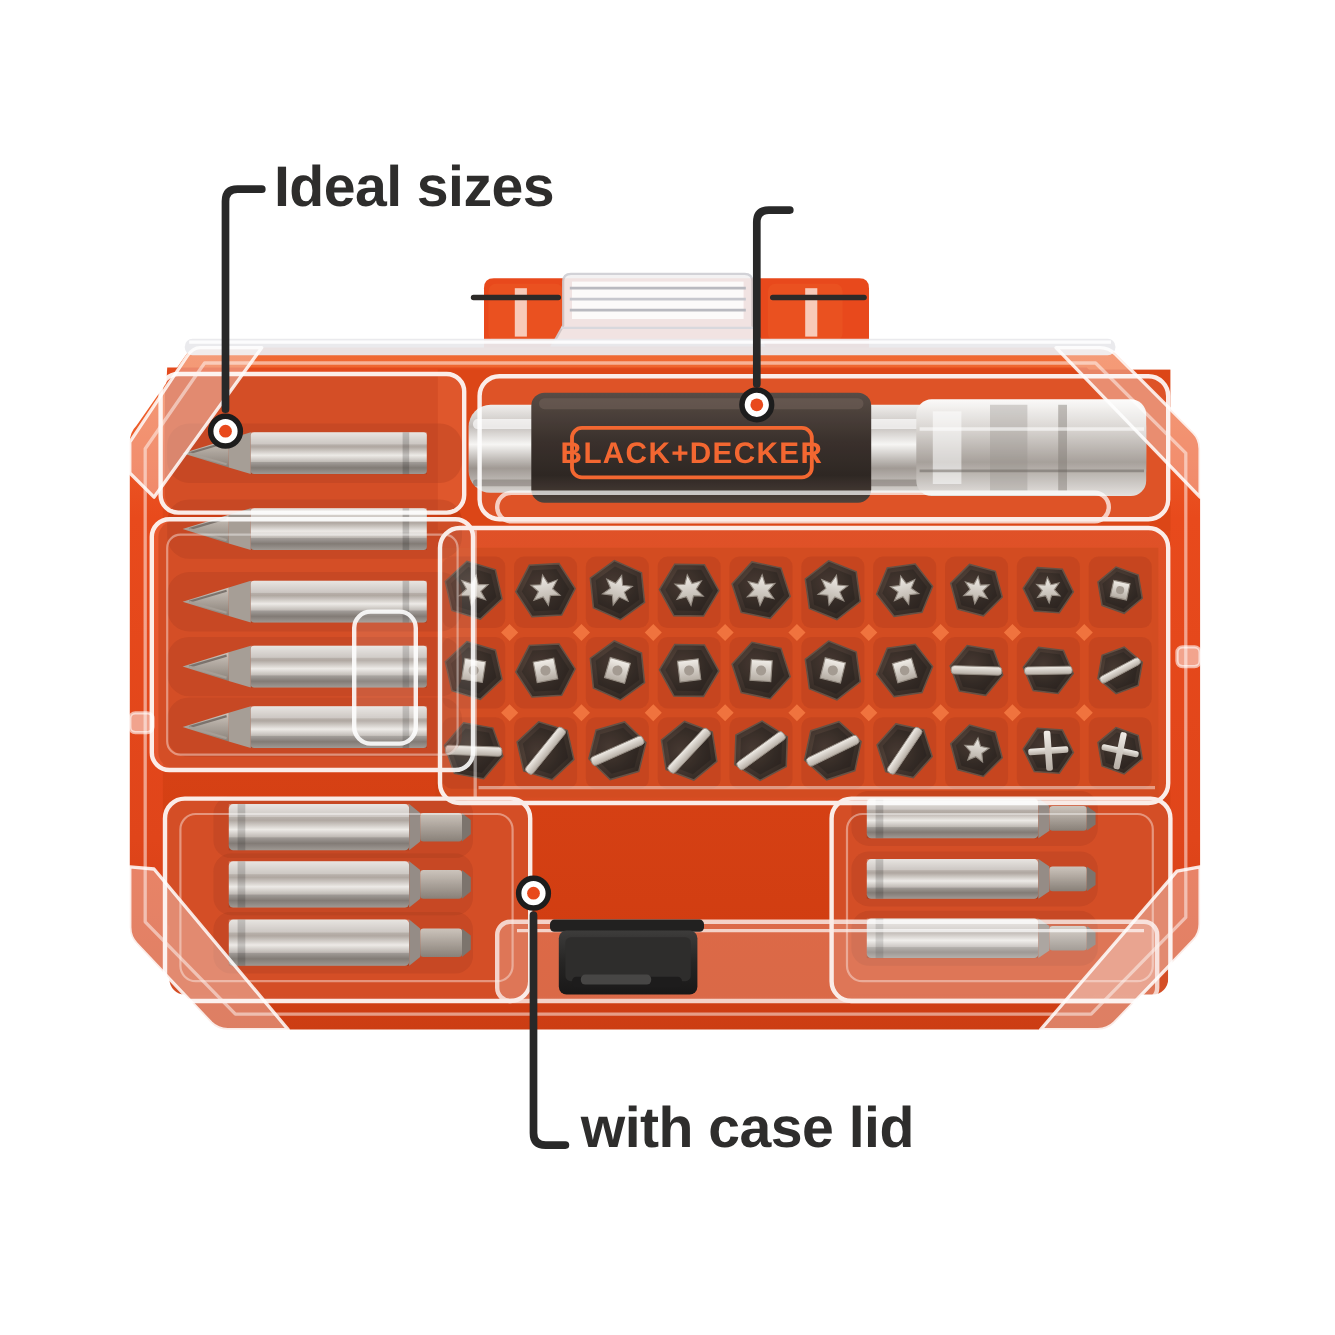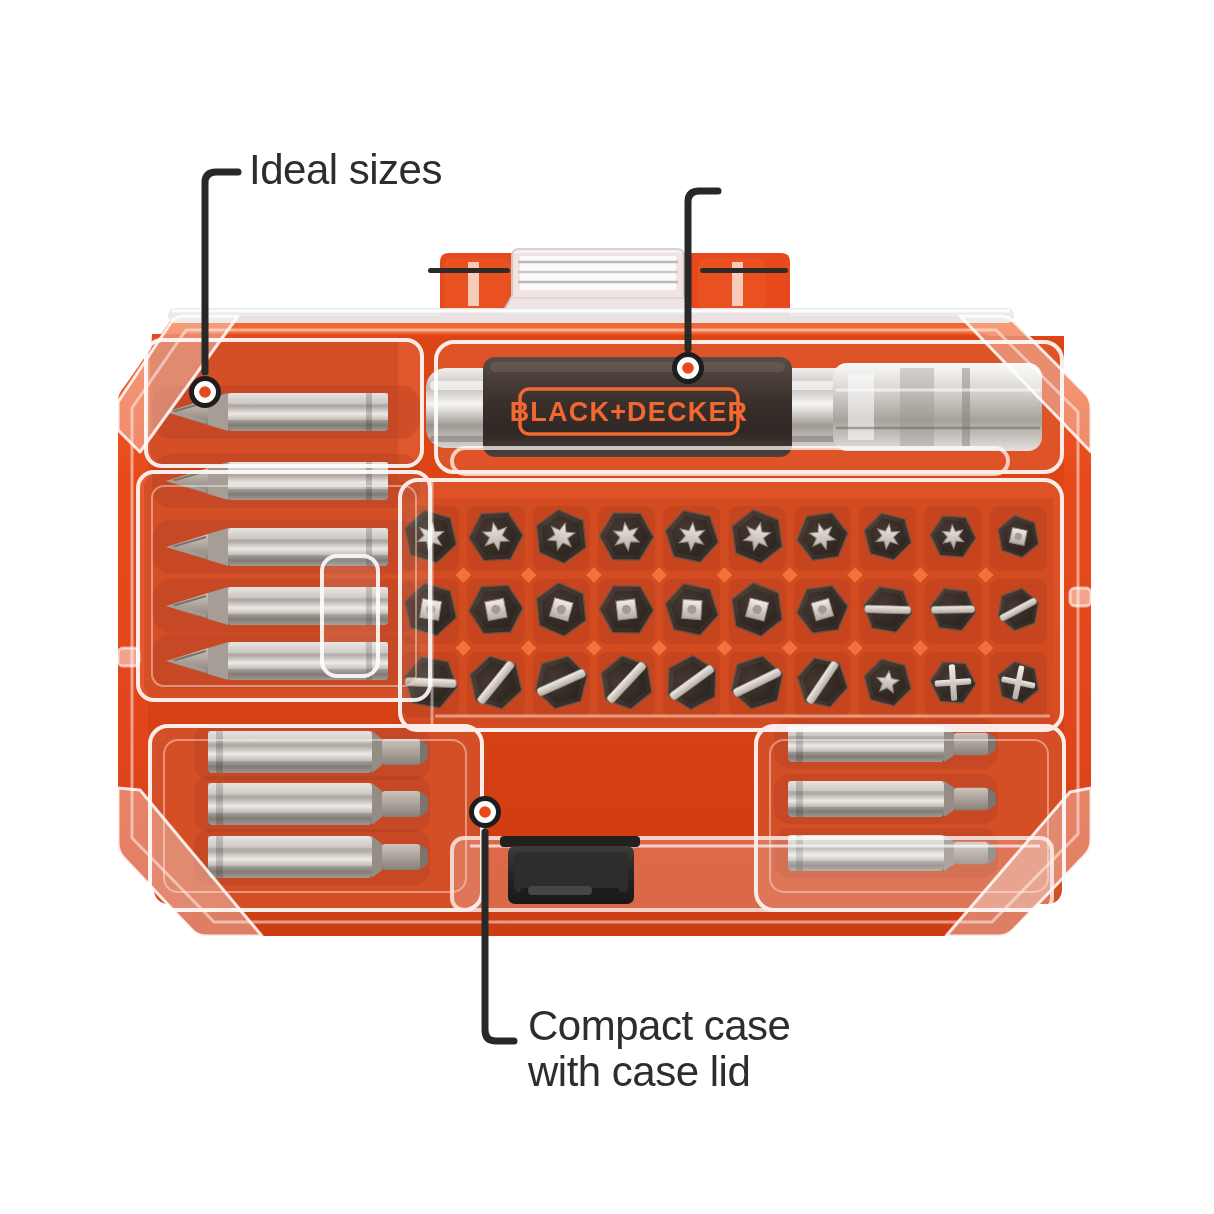--- a/index.html
+++ b/index.html
@@ -1,18 +1,18 @@
 <!DOCTYPE html>
 <html><head>
 <meta charset="utf-8">
 <style>
   html,body{margin:0;padding:0;background:#ffffff;}
   .stage{position:relative;width:1214px;height:1214px;background:#ffffff;overflow:hidden;
          font-family:"Liberation Sans",sans-serif;}
-  .callout-label{position:absolute;font-weight:400;font-size:42px;line-height:46px;
+  .callout-label{position:absolute;font-weight:700;font-size:52px;line-height:46px;
                  color:#2e2d2c;letter-spacing:-0.5px;white-space:nowrap;}
   svg text.logo-text{font-family:"Liberation Sans",sans-serif;font-weight:700;
                      font-size:27px;letter-spacing:1.2px;fill:#f25c22;}
 </style>
 </head>
 <body>
 
 <div class="stage">
 
 <svg id="scene" width="1214" height="1214" viewBox="0 0 1214 1214">
@@ -516,17 +516,16 @@
     <g>
       <circle cx="485" cy="812" r="13.5" fill="#ffffff" stroke="#1d1d1d" stroke-width="5"></circle>
       <circle cx="485" cy="812" r="5.8" fill="#e8491c"></circle>
     </g>
   </g>
 </svg>
 
 
 <div class="callout-label" style="left:249px;top:147px;">Ideal sizes</div>
 <div class="callout-label" style="left:528px;top:1003px;">
-  <div>Compact case</div>
   <div>with case lid</div>
 </div>
 
 </div>
 
 </body></html>

